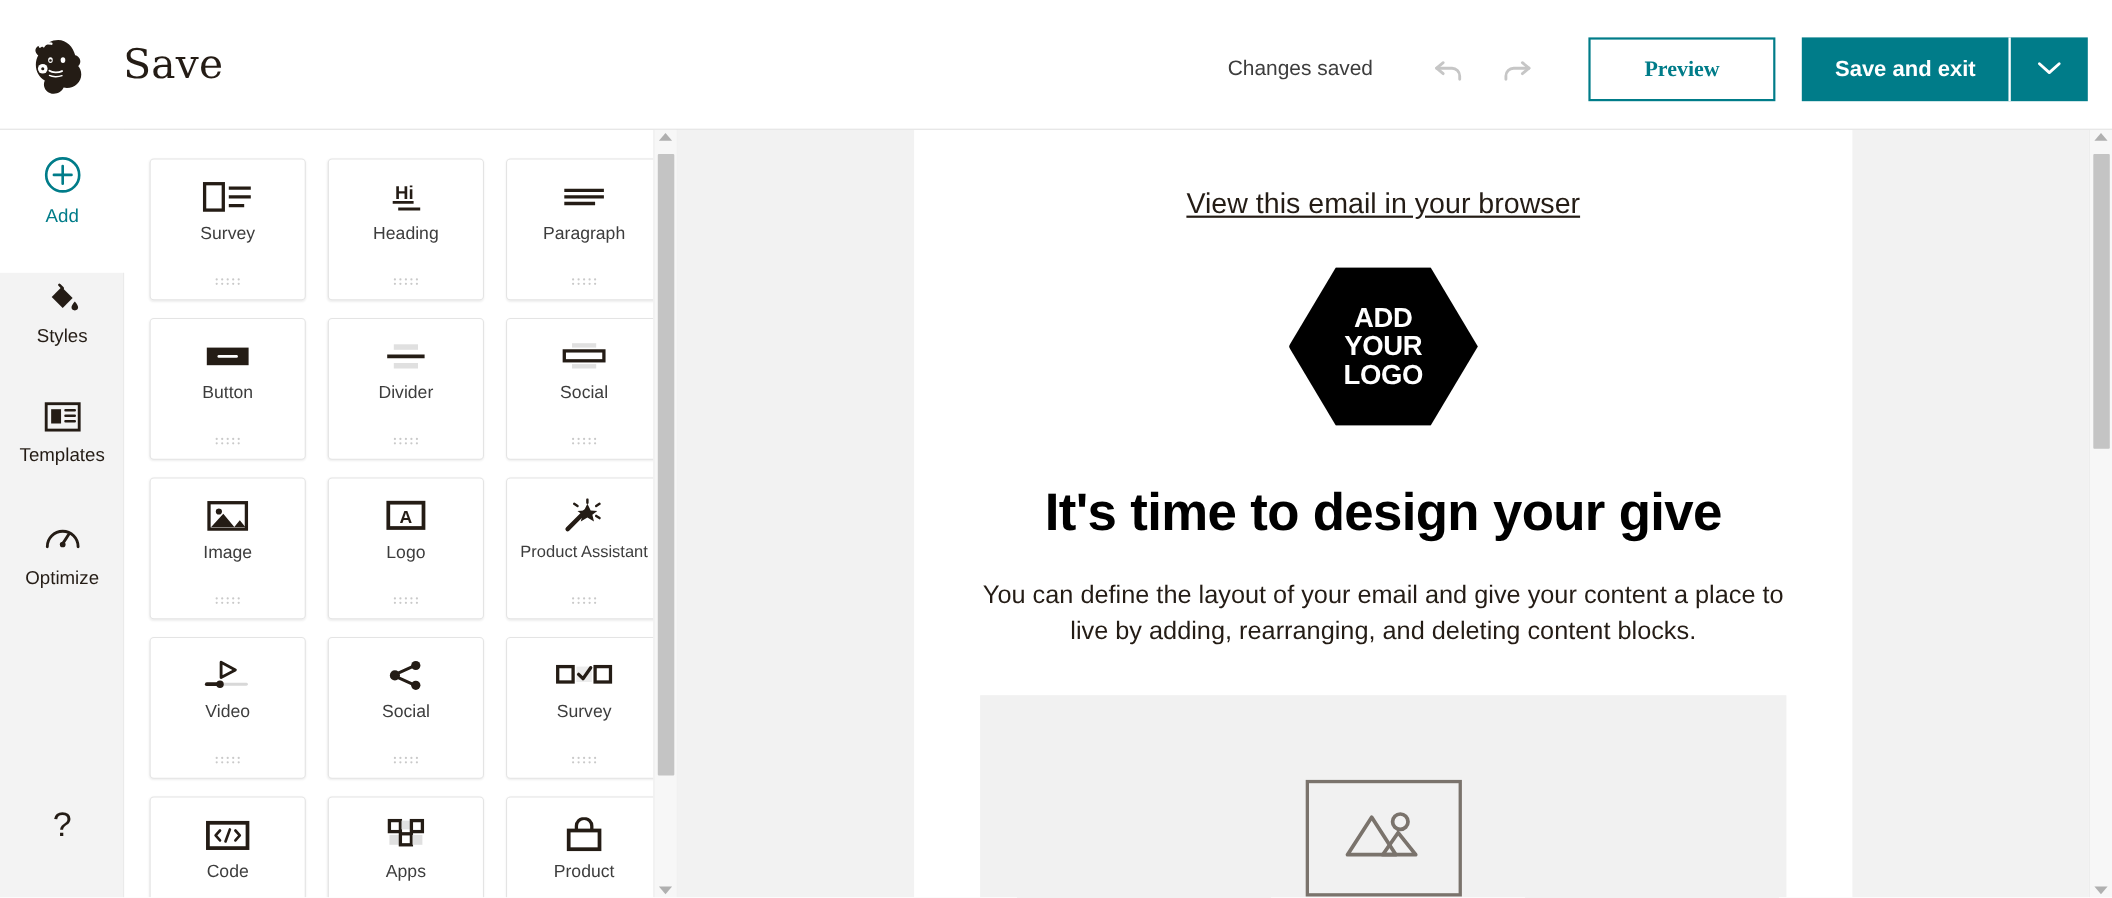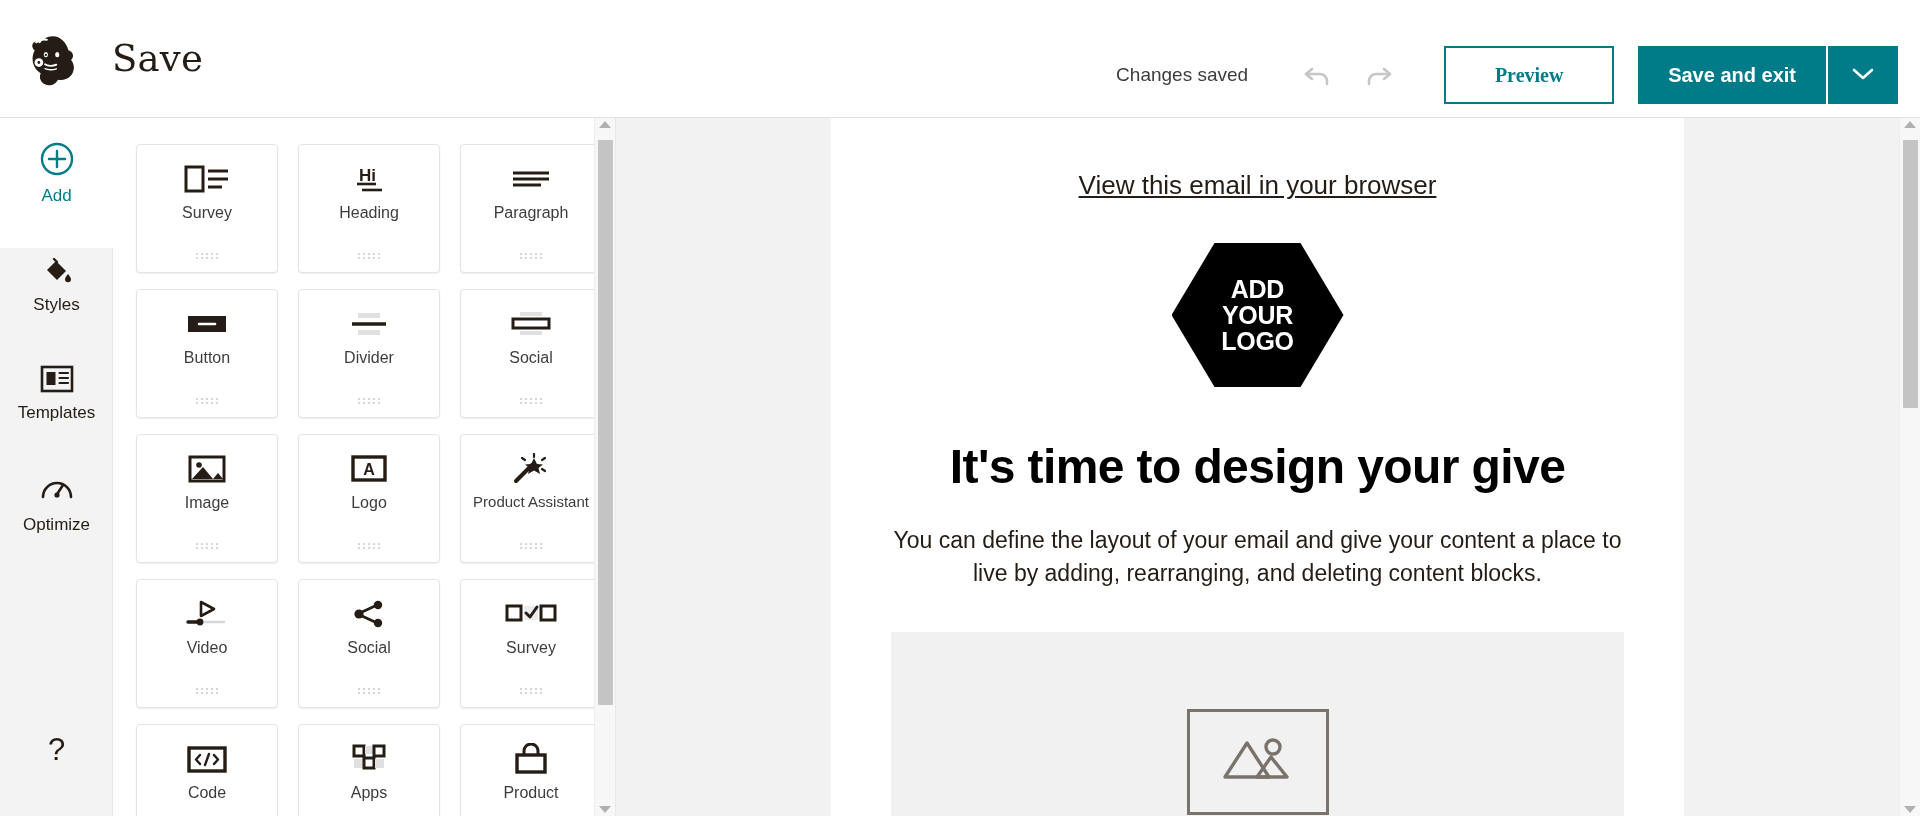--- a/index.html
+++ b/index.html
@@ -22,21 +22,21 @@
     position: relative;
   }
   .brand { display: flex; align-items: center; padding-left: 24px; }
   .freddie { width: 56px; height: 56px; display: block; }
   .brand-title {
     font-family: "DejaVu Serif", "Liberation Serif", serif;
     font-size: 37px; font-weight: 400; color: #241c15;
     margin-left: 32px; letter-spacing: 0.2px;
   }
   .header-right {
-    position: absolute; right: 0; top: 16px; height: 118px;
+    position: absolute; right: 0; top: 4px; height: 118px;
     display: flex; align-items: center;
   }
   .changes-saved { font-size: 19px; color: #3d3d3d; margin-right: 40px; }
   .icon-btn {
     width: 46px; height: 46px; display: flex; align-items: center; justify-content: center;
     background: none; border: none; cursor: default; margin: 0 7px;
   }
   .icon-btn svg { display: block; }
   .preview-btn {
     margin-left: 36px;

